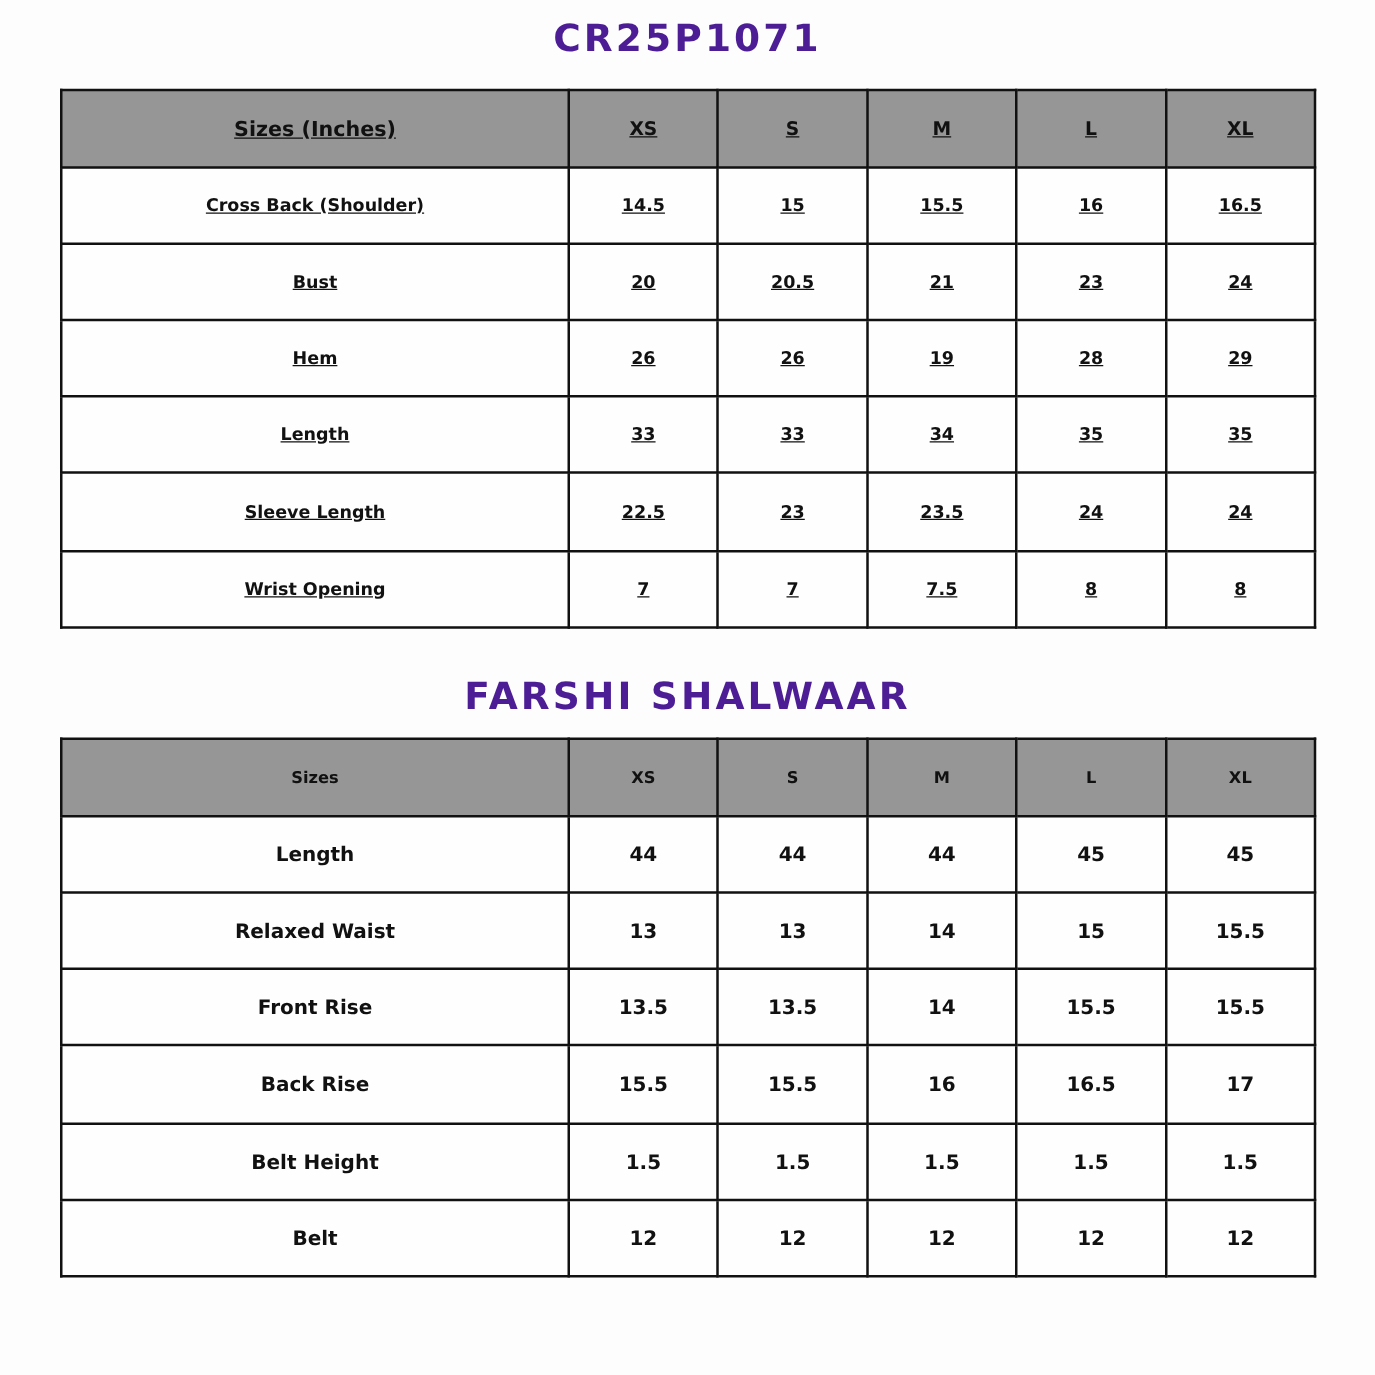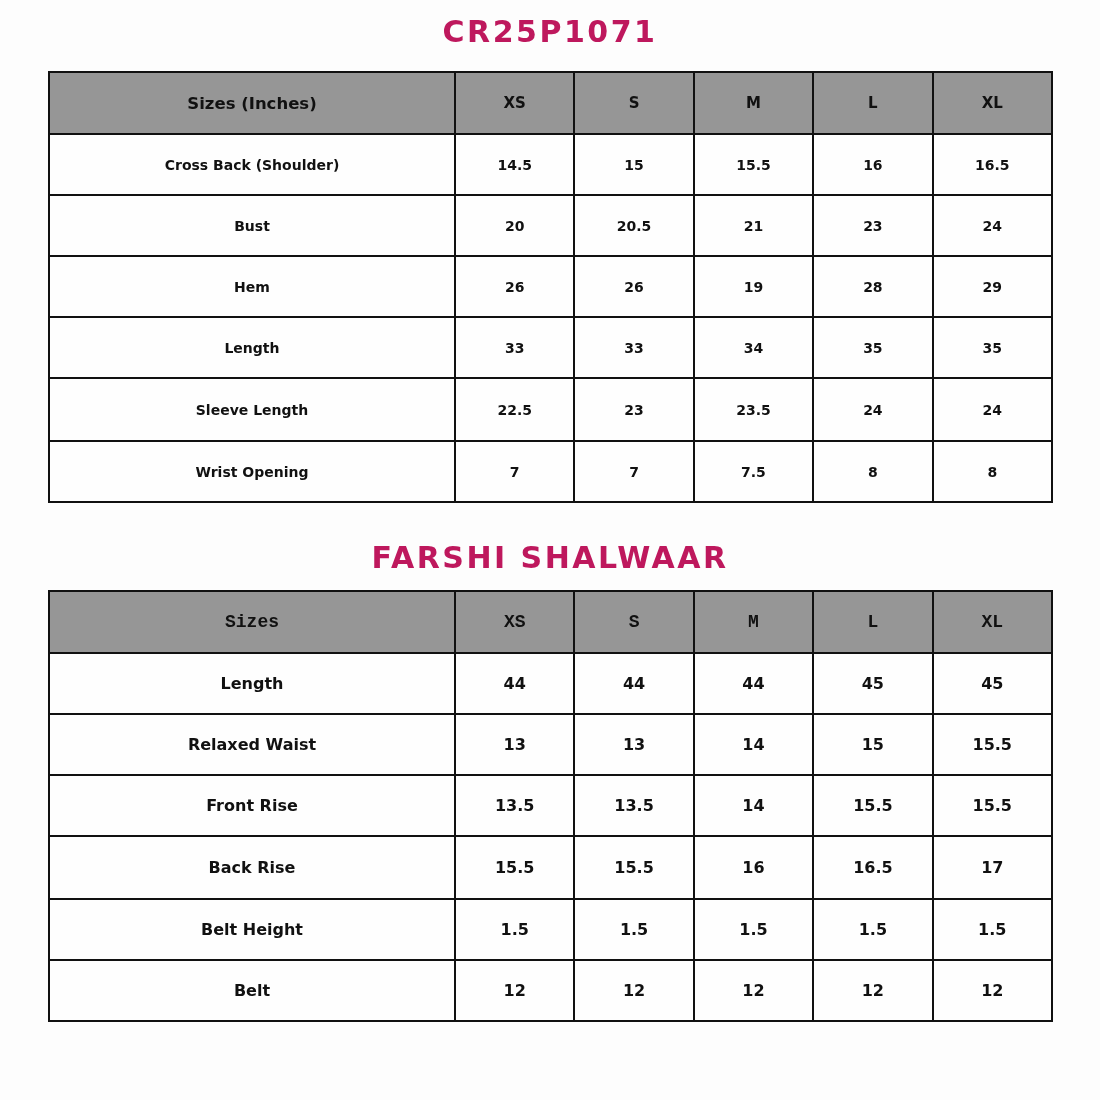--- a/index.html
+++ b/index.html
@@ -16,33 +16,33 @@
       overflow: hidden;
     }
     .title {
       position: absolute;
       left: 0;
       width: 1100px;
       text-align: center;
       font-weight: bold;
       font-size: 30px;
       letter-spacing: 2.5px;
-      color: #be185d;
+      color: #4c1d95;
     }
     #title1 { top: 14px; }
     #title2 { top: 540px; }
 
     table.size-table {
       position: absolute;
       left: 48px;
       width: 1003px;
       border-collapse: collapse;
       table-layout: fixed;
     }
-    #table1 { top: 71px; }
+    #table1 { top: 71px; text-decoration: underline; }
     #table2 { top: 590px; }
 
     table.size-table th,
     table.size-table td {
       border: 2.5px solid #111;
       text-align: center;
       vertical-align: middle;
       font-weight: bold;
       padding: 0;
     }
@@ -55,21 +55,21 @@
     }
     col.c-label { width: 406px; }
     col.c-size { width: 119.4px; }
 
     #table1 th { height: 60px; font-size: 15px; }
     #table1 th.label-head { font-size: 16.5px; }
     #table1 td { font-size: 14px; }
     #table1 tr.r { height: 61px; }
     #table1 tr.r.tall { height: 63px; padding-left: 20px; }
 
-    #table2 th { height: 60px; font-size: 18px; font-family: Liberation Mono, monospace; }
+    #table2 th { height: 60px; font-size: 13px; }
     #table2 td { font-size: 16px; }
     #table2 tr.r { height: 61px; }
     #table2 tr.r.tall { height: 63px; }
   </style>
 </head>
 <body>
 
 <div id="title1" class="title">CR25P1071</div>
 
 <table id="table1" class="size-table">

